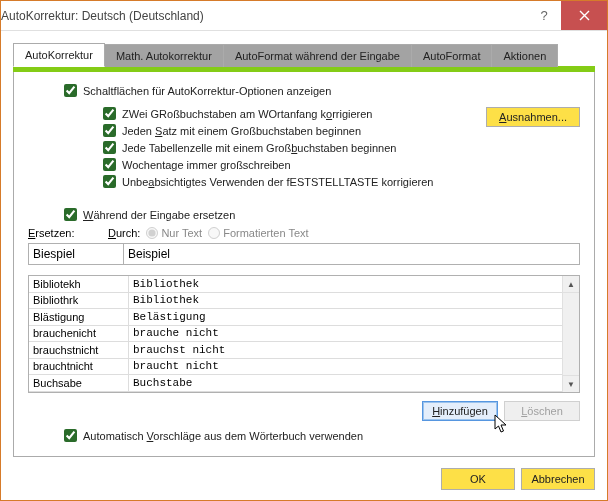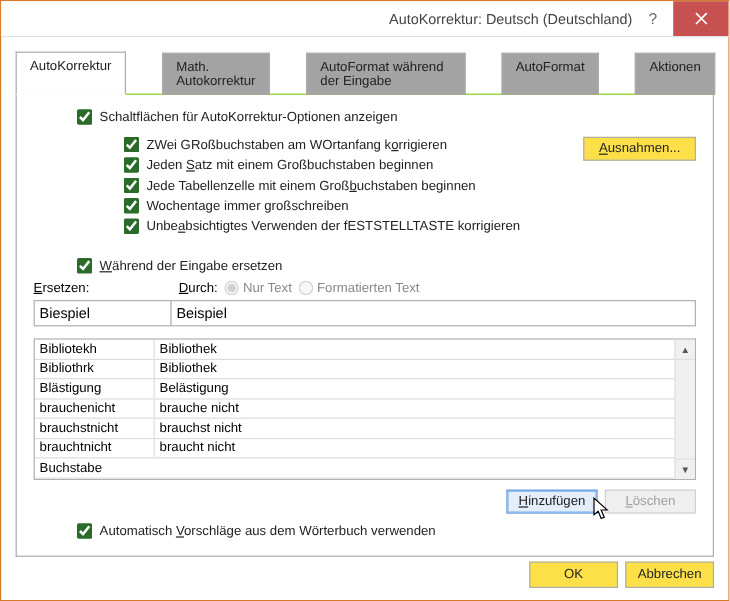--- a/index.html
+++ b/index.html
@@ -1,53 +1,53 @@
 <!DOCTYPE html>
 <html><head>
 <meta charset="utf-8">
 <style>
 * { box-sizing: border-box; margin: 0; padding: 0; }
 body { font-family: "Segoe UI", Tahoma, sans-serif; font-size: 11px; background: #fff; width: 608px; height: 501px; overflow: hidden; }
 .window { width: 608px; height: 501px; border: 1px solid #d67b2a; background: #fff; position: relative; }
 .titlebar { height: 30px; background: #fff; display: flex; align-items: center; border-bottom: 1px solid #e0e0e0; }
-.titlebar-title { flex: 1; text-align: right; font-size: 12px; color: #444; }
+.titlebar-title { flex: 1; text-align: left; font-size: 12px; color: #444; }
 .titlebar-btns { display: flex; height: 100%; }
 .titlebar-btn { width: 34px; height: 100%; display: flex; align-items: center; justify-content: center; font-size: 13px; color: #666; }
 .titlebar-btn.close { width: 46px; background: #c75050; color: #fff; font-size: 14px; }
 .titlebar-btn.help { color: #666; }
 .content { padding: 12px 12px 10px 12px; }
-.tabs { display: flex; border-bottom: 1px solid #84cc16; position: relative; gap: 31px; }
+.tabs { display: flex; border-bottom: 6px solid #84cc16; position: relative; }
 .tab { padding: 5px 11px 5px 11px; border: 1px solid #ababab; border-bottom: none; background: #a3a3a3; font-size: 11px; color: #222; position: relative; margin-right: -1px; cursor: default; }
 .tab.active { border-bottom: 1px solid #fff; margin-bottom: -1px; z-index: 2; background: #fff; }
 .tab:not(.active) { top: 1px; }
 .panel { border: 1px solid #ababab; border-top: none; padding: 12px 14px 10px 14px; }
 .row { display: flex; align-items: center; margin-bottom: 4px; margin-left: 36px; }
 .chk { width: 13px; height: 13px; margin-right: 6px; accent-color: #2a6b2a; }
 .lbl { font-size: 11px; color: #222; }
 .u { text-decoration: underline; }
 .spaced { margin-top: 10px; }
 .exceptions-row { display: flex; }
 .exceptions-col { flex: 1; padding-left: 39px; }
 .btn { border: 1px solid #adadad; background: #fde047; padding: 3px 12px; font-size: 11px; color: #222; cursor: default; }
 .btn.disabled { color: #a0a0a0; background: #efefef; border-color: #d0d0d0; }
 .btn.focused { background: #e4eefb; border-color: #5696e0; box-shadow: inset 0 0 0 1px #9bc3ed; }
 .replace-header { display: flex; align-items: center; margin-top: 6px; font-size: 11px; }
-.replace-header .col1 { width: 121px; }
+.replace-header .col1 { width: 80px; }
 .replace-header .col2 { display: flex; align-items: center; gap: 6px; }
 .radio-opt { display: flex; align-items: center; gap: 3px; color: #888; }
 .radio { width: 12px; height: 12px; }
 .inputs-row { display: flex; margin-top: 4px; }
 .inputs-row input { border: 1px solid #b0b0b0; font-size: 12px; padding: 3px 4px; font-family: inherit; }
-.inputs-row input.in1 { width: 115px; }
+.inputs-row input.in1 { width: 96px; }
 .inputs-row input.in2 { flex: 1; margin-left: -1px; }
 .listbox { border: 1px solid #b0b0b0; margin-top: 10px; height: 118px; overflow: hidden; position: relative; display: flex; }
 .listbox-inner { flex: 1; overflow-y: hidden; }
 .list-row { display: flex; border-bottom: 1px solid #ddd; height: 16.5px; align-items: center; font-size: 11px; }
 .list-row .c1 { width: 100px; padding-left: 4px; border-right: 1px solid #ddd; height: 100%; display: flex; align-items: center; }
-.list-row .c2 { flex: 1; padding-left: 4px; }
+.list-row .c2 { flex: 1; padding-left: 4px; font-family: Liberation Mono, monospace; }
 .scrollbar { width: 17px; background: #f0f0f0; border-left: 1px solid #e0e0e0; position: relative; }
 .scroll-up, .scroll-down { height: 17px; display: flex; align-items: center; justify-content: center; font-size: 8px; color: #555; }
 .scroll-up { border-bottom: 1px solid #e0e0e0; }
 .scroll-down { position: absolute; bottom: 0; width: 100%; border-top: 1px solid #e0e0e0; }
 .action-row { display: flex; justify-content: flex-end; gap: 6px; margin-top: 8px; }
 .action-row .btn { min-width: 76px; text-align: center; padding: 3px 4px; }
 .auto-dict { margin-top: 8px; }
 .dlg-btns { position: absolute; bottom: 10px; right: 12px; display: flex; gap: 6px; }
 .dlg-btns .btn { min-width: 74px; text-align: center; padding: 4px 8px; }
 .cursor { position: absolute; left: 493px; top: 413px; pointer-events: none; }
@@ -158,20 +158,21 @@
             </div>
             <div class="list-row">
               <div class="c1">brauchstnicht</div>
               <div class="c2">brauchst nicht</div>
             </div>
             <div class="list-row">
               <div class="c1">brauchtnicht</div>
               <div class="c2">braucht nicht</div>
             </div>
             <div class="list-row">
+              <div class="c1">Buchsabe</div>
               <div class="c2">Buchstabe</div>
             </div>
           </div>
         <div class="scrollbar">
           <div class="scroll-up">▲</div>
           <div class="scroll-down">▼</div>
         </div>
       </div>
 
       <div class="action-row">

